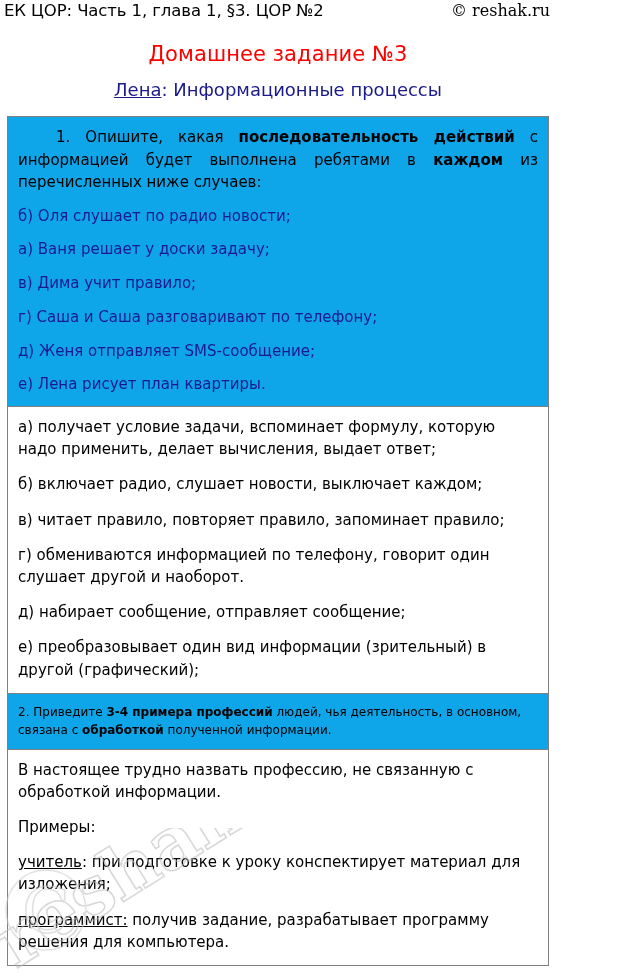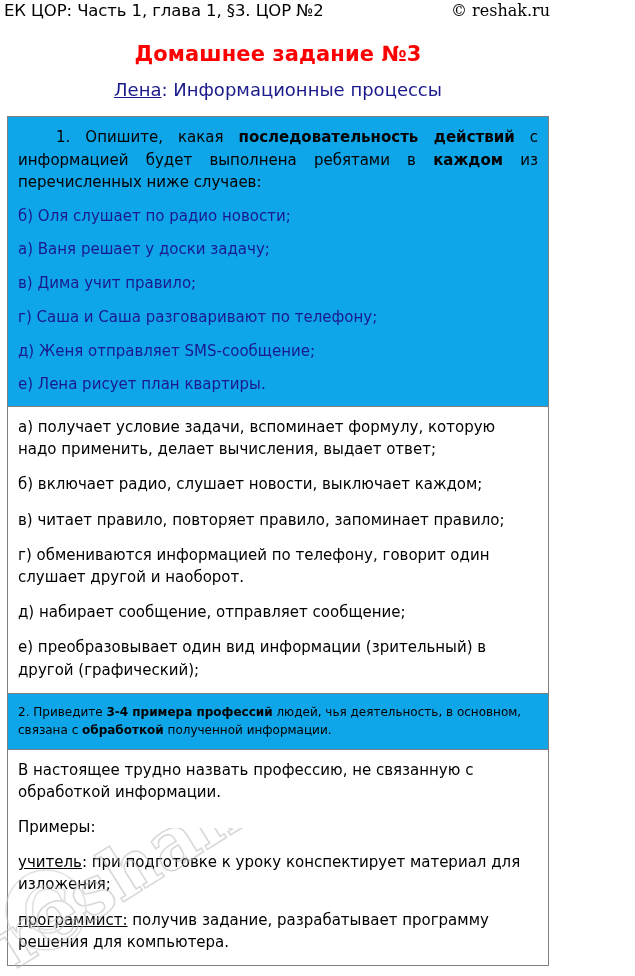--- a/index.html
+++ b/index.html
@@ -44,21 +44,21 @@
     font-size: 16px;
     color: #000;
     white-space: nowrap;
     text-align: center;
   }
 
   
   .doc-title {
     text-align: center;
     font-size: 21px;
-    font-weight: bold;
+    font-weight: normal;
     color: #ff0000;
     margin: 18px 0 0 0;
     letter-spacing: 0.1px;
   }
   .doc-subtitle {
     text-align: center;
     font-size: 18px;
     color: #1a1a8c;
     margin: 13px 0 0 0;
   }

